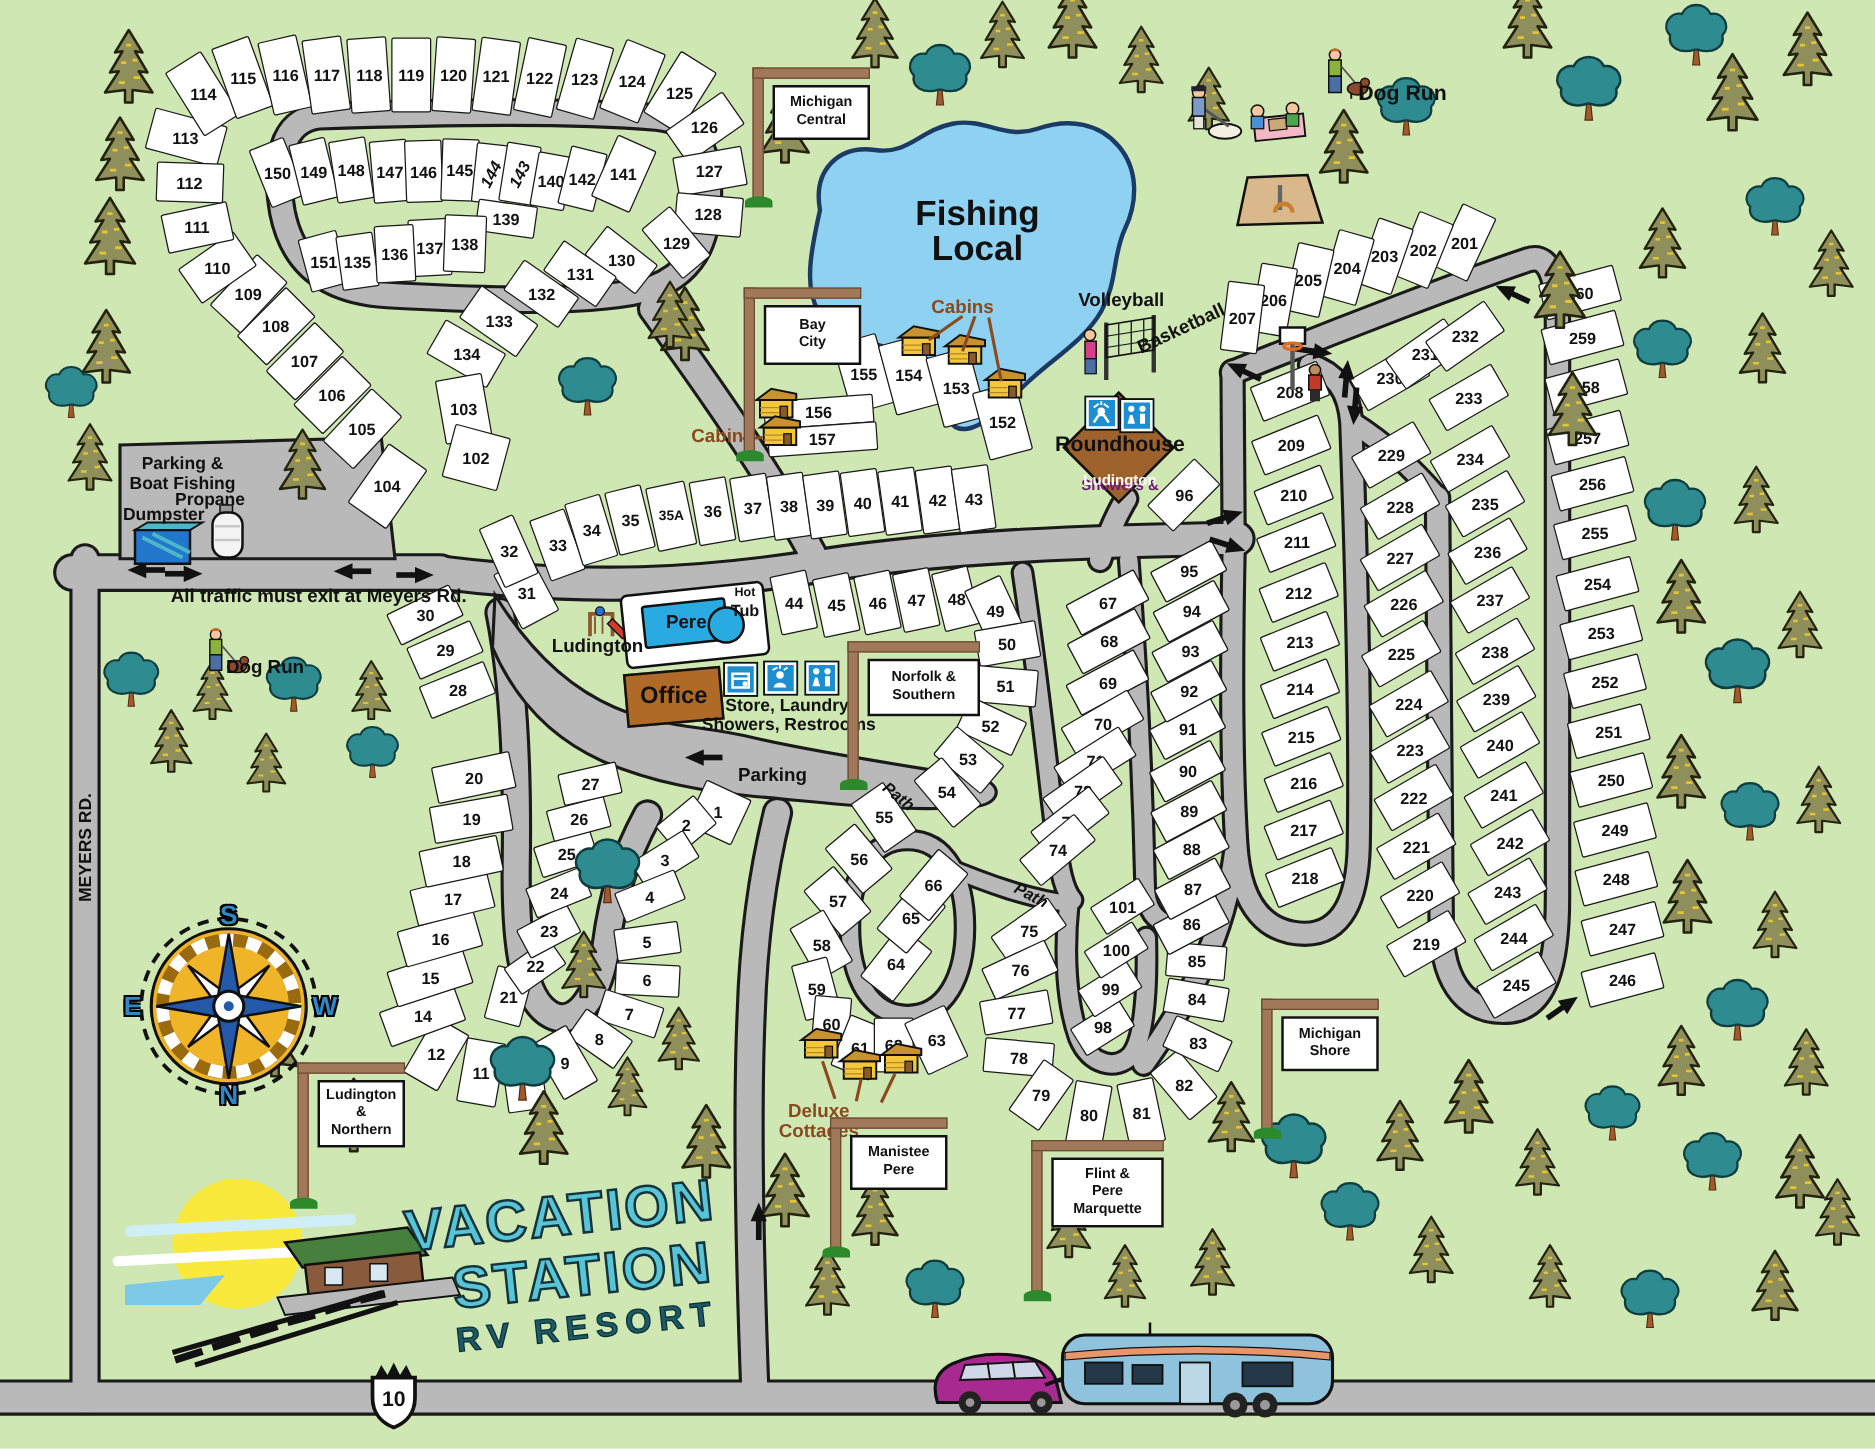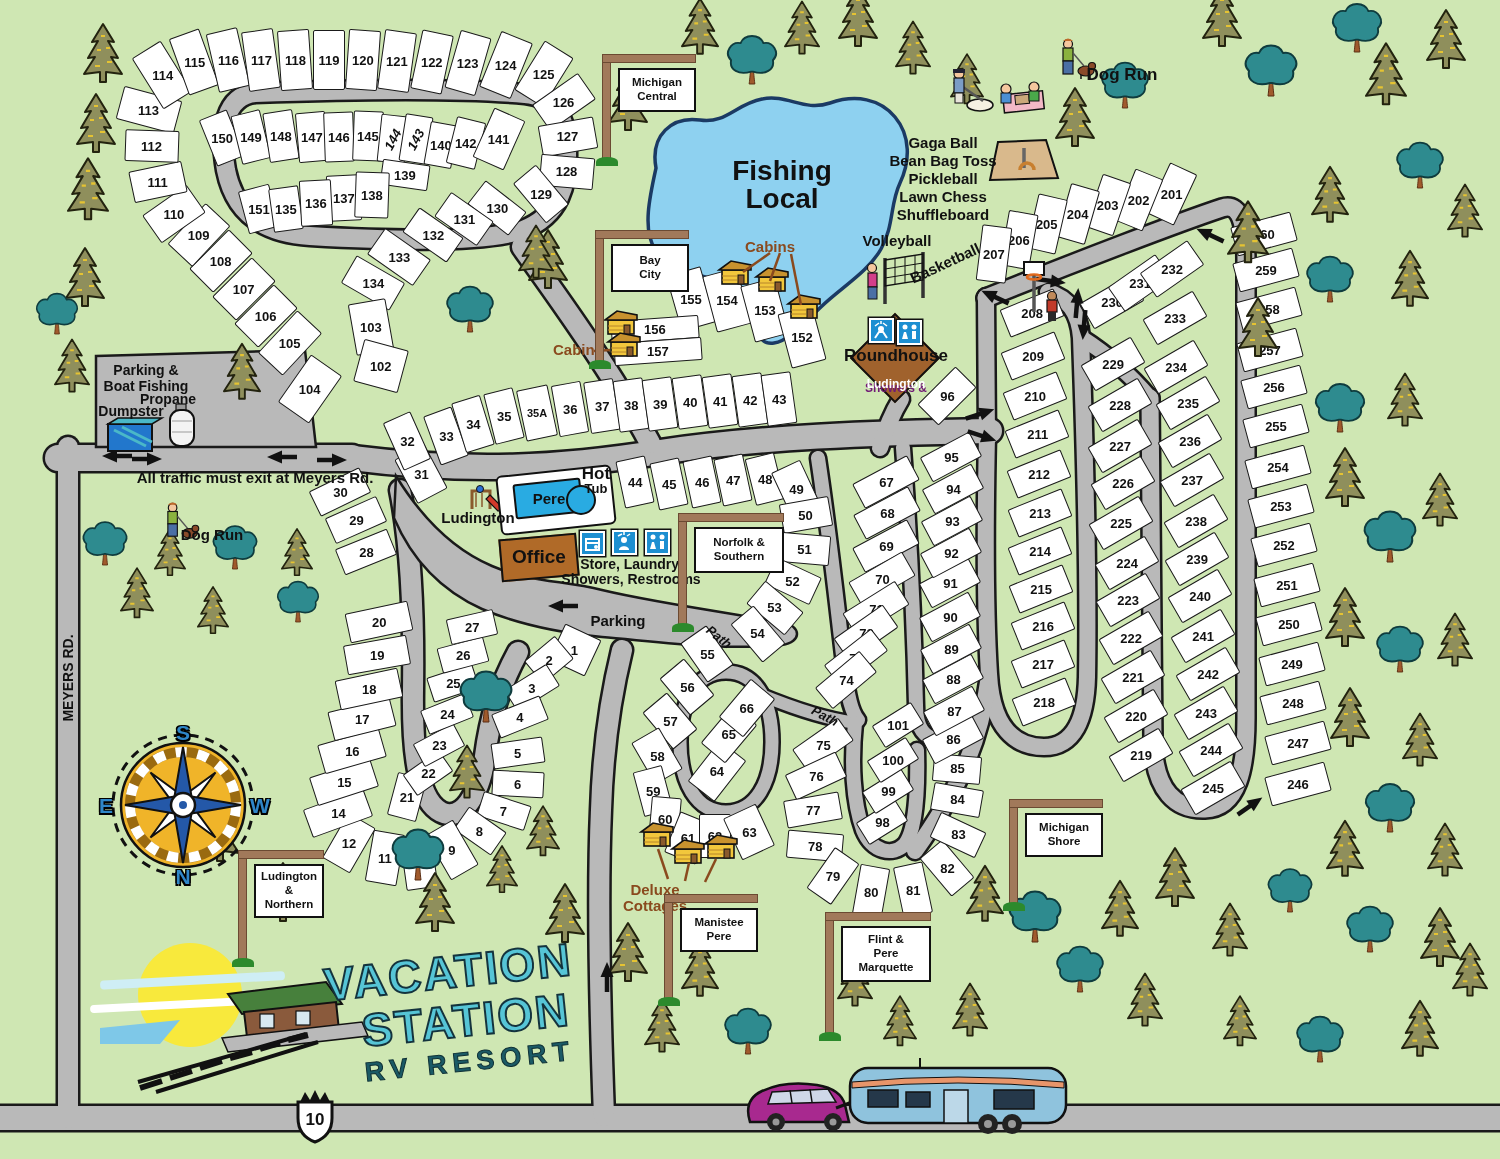--- a/index.html
+++ b/index.html
@@ -1066,27 +1066,20 @@
           <circle cx="15" cy="5" r="2.5" fill="#fff"></circle>
           <rect x="13" y="9" width="4" height="8" fill="#fff"></rect>
         </svg>
     </div>
 
     <div id="pond-label">
       <div>Fishing</div>
       <div>Local</div>
     </div>
 
-    <div id="activities">
-        <div class="act-item">Gaga Ball</div>
-        <div class="act-item">Bean Bag Toss</div>
-        <div class="act-item">Pickleball</div>
-        <div class="act-item">Lawn Chess</div>
-        <div class="act-item">Shuffleboard</div>
-      </div>
 
     <div class="compass-letter" style="left:183px;top:733px;">S</div>
     <div class="compass-letter" style="left:183px;top:877px;">N</div>
     <div class="compass-letter" style="left:106px;top:806px;">E</div>
     <div class="compass-letter" style="left:260px;top:806px;">W</div>
 
     <div class="logo-line" style="left:448px;top:972px;font-size:46px;">VACATION</div>
     <div class="logo-line" style="left:466px;top:1020px;font-size:46px;">STATION</div>
     <div class="logo-line" id="logo3" style="left:470px;top:1062px;font-size:27px;letter-spacing:6px;">RV RESORT</div>
 
@@ -1108,21 +1101,21 @@
       <div class="mtext" style="left: 146px; top: 370px; font-size: 14px; color: rgb(17, 17, 17); transform: translate(-50%, -50%) rotate(0deg);">Parking &amp;</div>
       <div class="mtext" style="left: 146px; top: 386px; font-size: 14px; color: rgb(17, 17, 17); transform: translate(-50%, -50%) rotate(0deg);">Boat Fishing</div>
       <div class="mtext" style="left: 168px; top: 399px; font-size: 14px; color: rgb(17, 17, 17); transform: translate(-50%, -50%) rotate(0deg);">Propane</div>
       <div class="mtext" style="left: 131px; top: 411px; font-size: 14px; color: rgb(17, 17, 17); transform: translate(-50%, -50%) rotate(0deg);">Dumpster</div>
       <div class="mtext" style="left: 68px; top: 678px; font-size: 14px; color: rgb(17, 17, 17); transform: translate(-50%, -50%) rotate(-90deg);">MEYERS RD.</div>
       <div class="mtext" style="left: 896px; top: 356px; font-size: 17px; color: rgb(17, 17, 17); transform: translate(-50%, -50%) rotate(0deg);">Roundhouse</div>
       <div class="mtext" style="left: 896px; top: 388px; font-size: 12px; color: #701a75; transform: translate(-50%, -50%) rotate(0deg); text-align: right;">Showers &amp;</div>
       <div class="mtext" style="left: 896px; top: 384px; font-size: 12px; color: rgb(255, 255, 255); transform: translate(-50%, -50%) rotate(0deg);">Ludington</div>
       <div class="mtext" style="left: 655px; top: 889px; font-size: 15px; color: rgb(138, 74, 30); transform: translate(-50%, -50%) rotate(0deg);">Deluxe</div>
       <div class="mtext" style="left: 655px; top: 905px; font-size: 15px; color: rgb(138, 74, 30); transform: translate(-50%, -50%) rotate(0deg);">Cottages</div>
-      <div class="mtext" style="left: 596px; top: 474px; font-size: 17px; color: rgb(17, 17, 17); transform: translate(-50%, -50%) rotate(0deg);">Hot</div>
+      <div class="mtext" style="left: 596px; top: 474px; font-size: 10px; color: rgb(17, 17, 17); transform: translate(-50%, -50%) rotate(0deg);">Hot</div>
       <div class="mtext" style="left: 596px; top: 488px; font-size: 13px; color: rgb(17, 17, 17); transform: translate(-50%, -50%) rotate(0deg);">Tub</div>
       <div class="mtext" style="left: 549px; top: 498px; font-size: 15px; color: rgb(17, 17, 17); transform: translate(-50%, -50%) rotate(0deg);">Pere</div>
       <div class="mtext" style="left: 539px; top: 557px; font-size: 19px; color: rgb(17, 17, 17); transform: translate(-50%, -50%) rotate(0deg);">Office</div>
       <div class="mtext" style="left: 631px; top: 564px; font-size: 14px; color: rgb(17, 17, 17); transform: translate(-50%, -50%) rotate(0deg);">Store, Laundry,</div>
       <div class="mtext" style="left: 631px; top: 579px; font-size: 14px; color: rgb(17, 17, 17); transform: translate(-50%, -50%) rotate(0deg);">Showers, Restrooms</div>
     </div>
   <div id="signs-layer">
       <div class="sign">
         <div class="sign-post" style="left: 602px; top: 54px; width: 9px; height: 109px;"></div>
         <div class="sign-bar" style="left: 602px; top: 54px; width: 94px; height: 9px;"></div>

